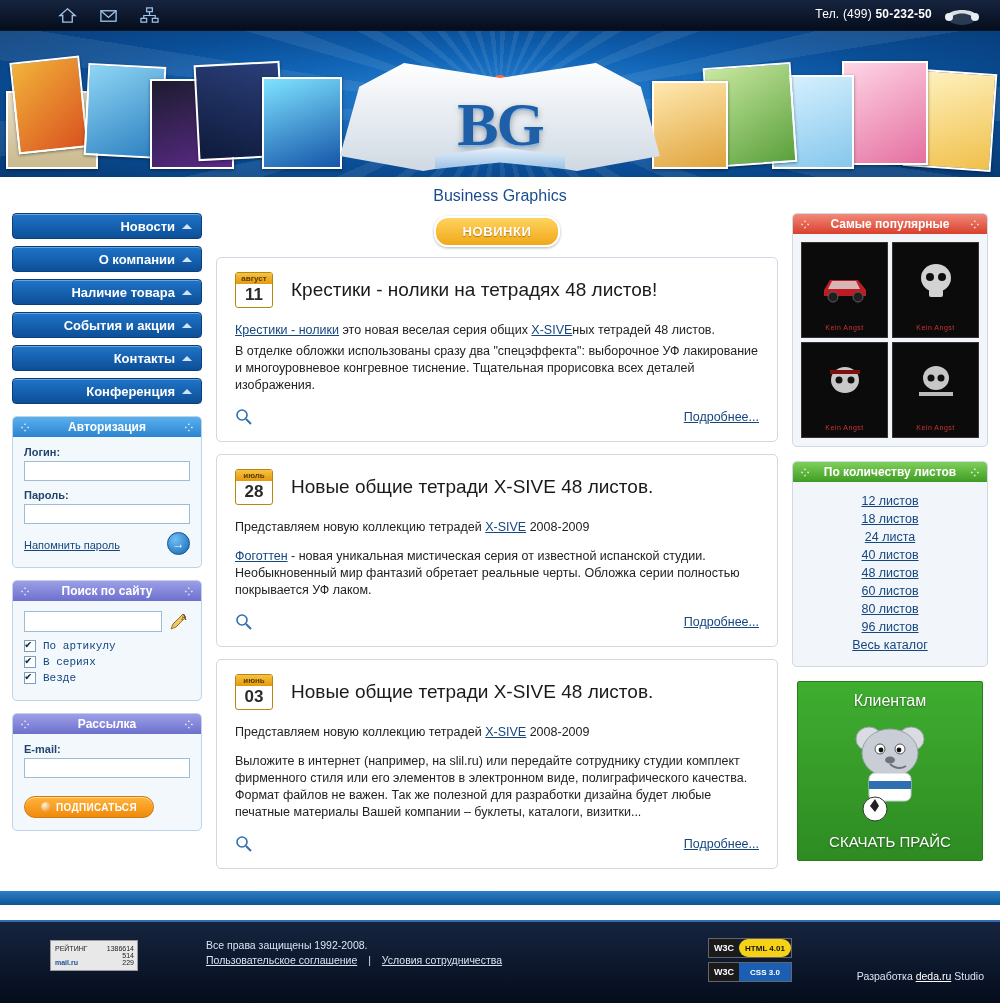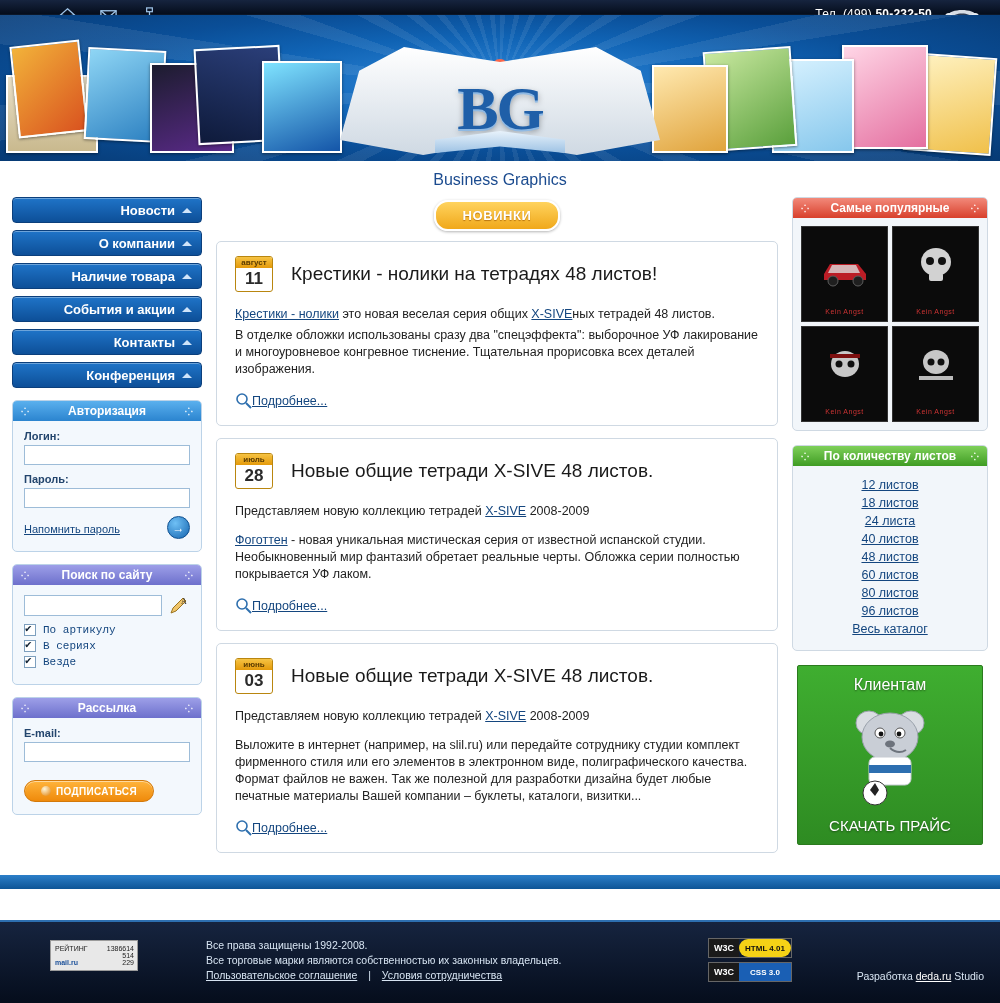--- a/index.html
+++ b/index.html
@@ -5,21 +5,21 @@
   * { box-sizing: border-box; }
   html, body {
     margin: 0; padding: 0;
     background: #ffffff;
     font-family: "Liberation Sans", sans-serif;
   }
   body { width: 1000px; height: 1003px; overflow: hidden; position: relative; }
 
   
   .topbar {
-    height: 15px; background: #0a1a33; position: relative;
+    height: 31px; background: #0a1a33; position: relative;
     background: linear-gradient(#16243f, #050d1c);
     border-bottom: 1px solid #0b1628;
   }
   .topbar .icons { position: absolute; left: 58px; top: 6px; display: flex; gap: 22px; }
   .topbar .ic {
     width: 19px; height: 19px; display: block; color: #9fc4e8;
   }
   .topbar .phone {
     position: absolute; right: 68px; top: 7px;
     color: #ffffff; font-size: 12px; letter-spacing: .2px;
@@ -180,21 +180,21 @@
     overflow: hidden; background: #fff; text-align: center;
   }
   .calen .m {
     background: linear-gradient(#f6c343, #e49a0b); color: #5a3b00;
     font-size: 8px; font-weight: bold; padding: 1px 0;
   }
   .calen .d { font-size: 17px; font-weight: bold; color: #2b2b2b; padding: 1px 0 2px; }
   .newstitle { font-size: 19px; color: #1a1a1a; }
   .newsbody { font-size: 12.5px; color: #222; line-height: 17px; }
   .newsbody a, .lnk { color: #14467f; text-decoration: underline; }
-  .more { margin-top: 14px; display: flex; align-items: center; gap: 0; }
+  .more { margin-top: 14px; display: flex; align-items: center; gap: 0; justify-content: space-between; }
   .more a { font-size: 12.5px; color: #14467f; text-decoration: underline; }
   .magnifier { width: 17px; height: 17px; flex: 0 0 17px; }
 
   
   .rpanel {
     border: 1px solid #cfd9e3; border-radius: 5px; background: #f2f6fa;
     overflow: hidden; margin-bottom: 14px;
   }
   .rhead {
     height: 20px; color: #fff; font-size: 12px; font-weight: bold;
@@ -626,21 +626,20 @@
       <span>514</span>
     </div>
     <div style="display:flex;justify-content:space-between;padding-right:3px;">
       <span style="color:#1a4f99;font-weight:bold;">mail.ru</span>
       <span>229</span>
     </div>
   </div>
 
   <div class="copy">
     <div>Все права защищены 1992-2008.</div>
-    <div>Все торговые марки являются собственностью их законных владельцев.</div>
     <div>
       <a>Пользовательское соглашение</a>
       <span style="padding:0 8px;">|</span>
       <a>Условия сотрудничества</a>
     </div>
   </div>
 
   <div class="w3c">
     <div class="w3badge html">
       <span class="a">W3C</span>

